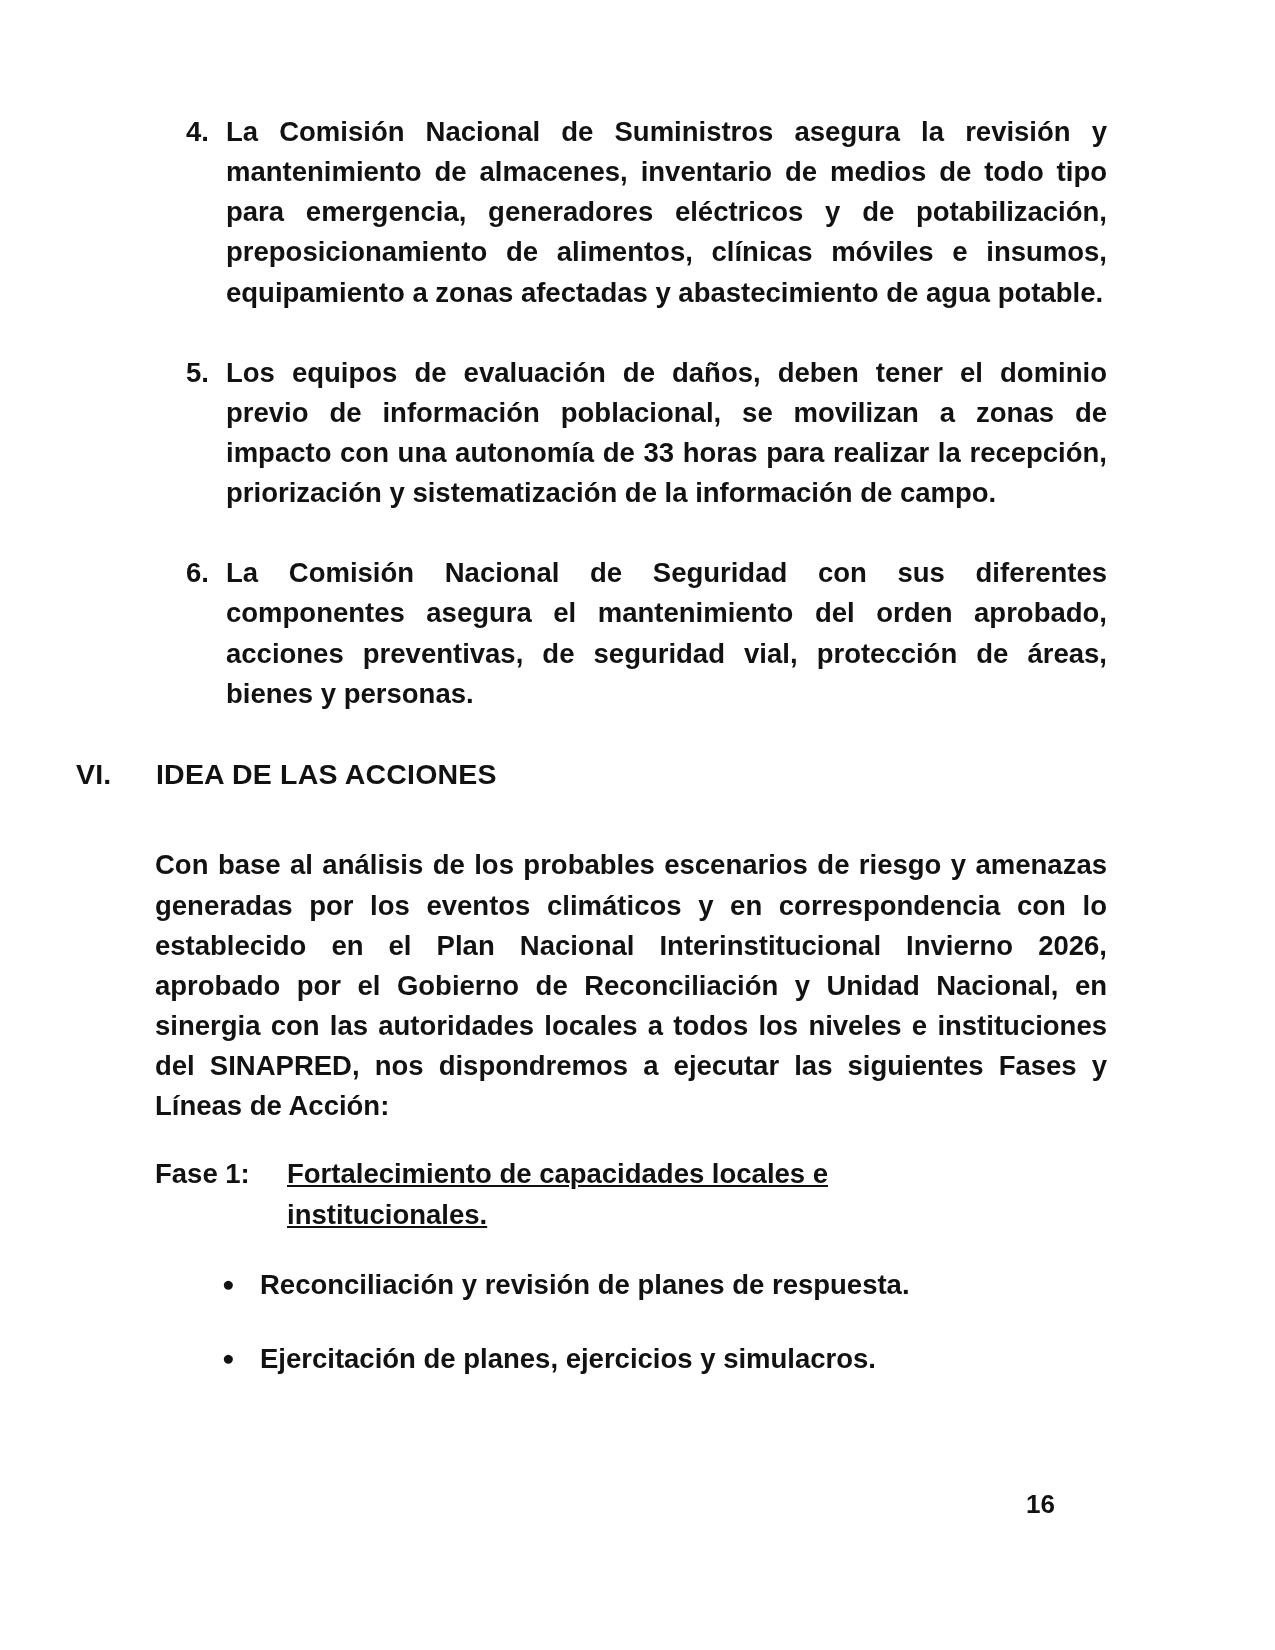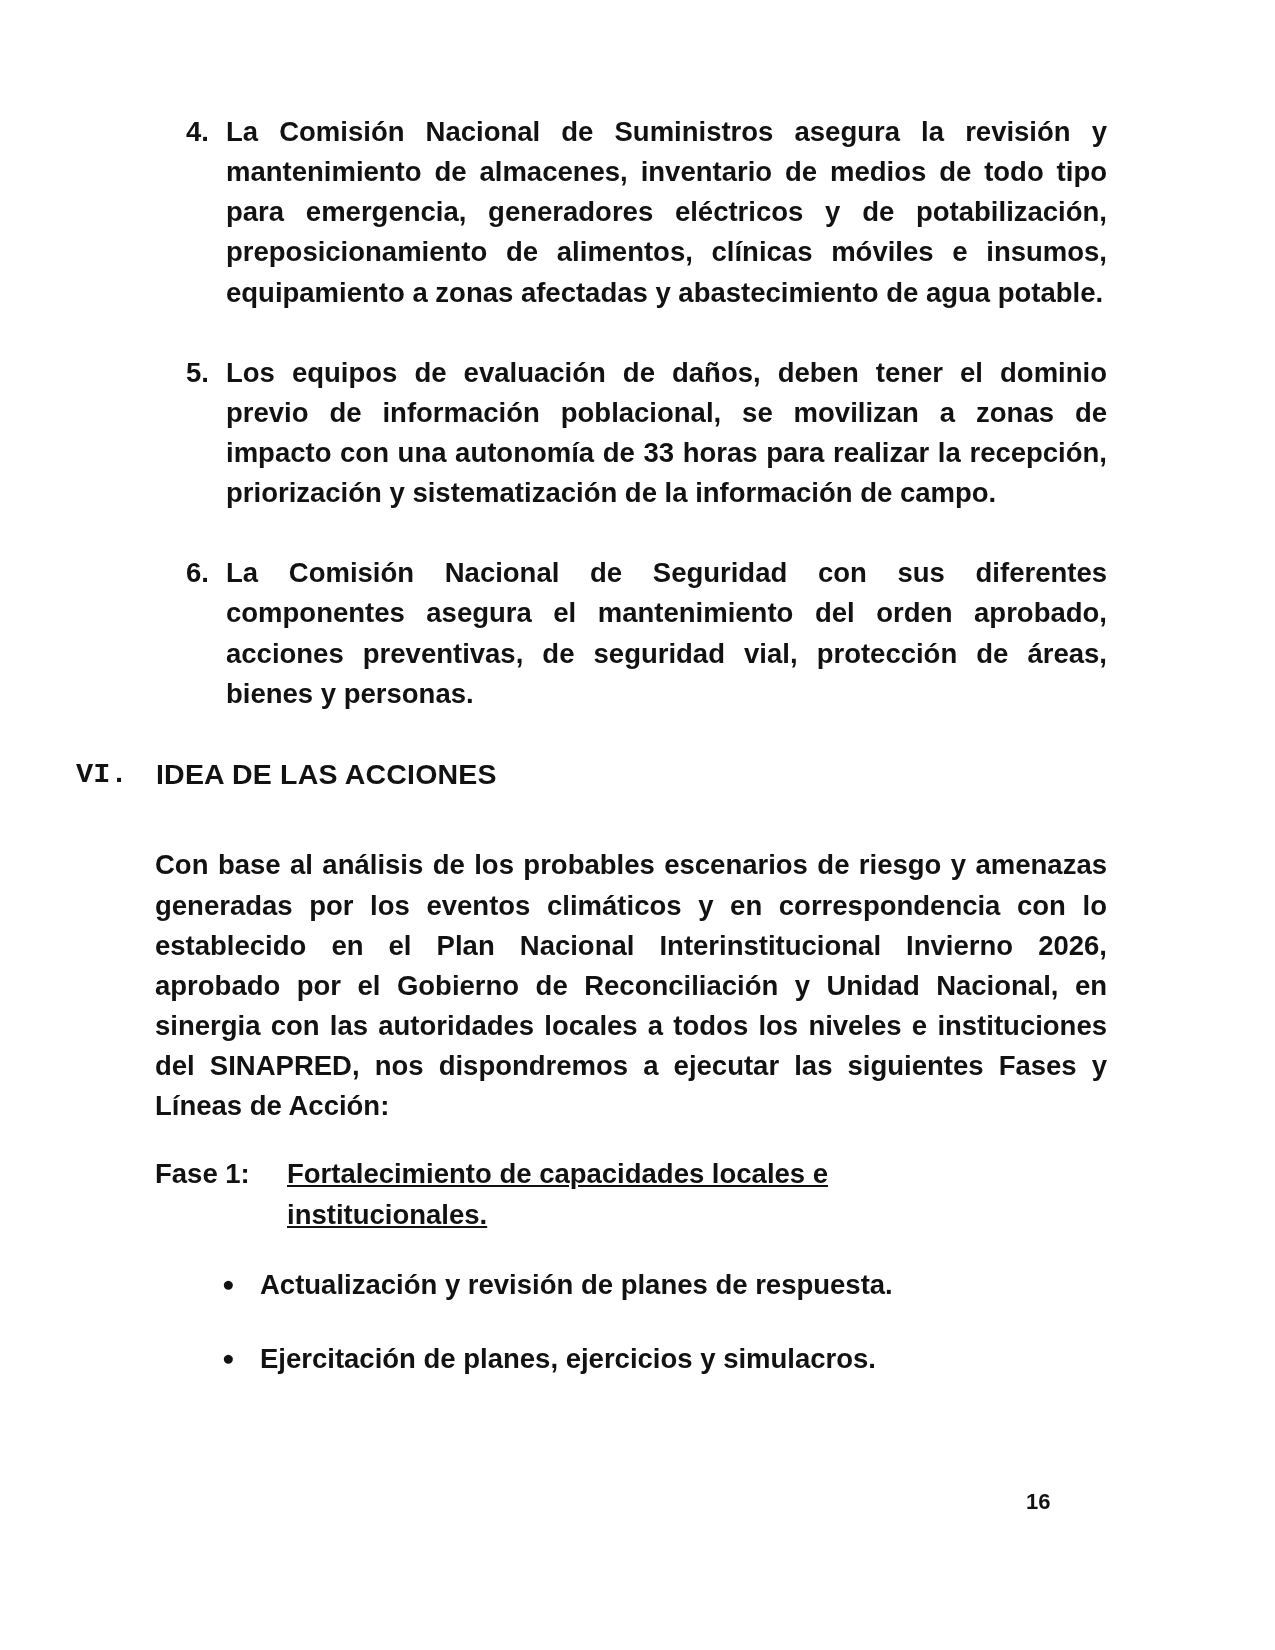--- a/index.html
+++ b/index.html
@@ -25,21 +25,21 @@
     }
     .num-item .num { flex: 0 0 40px; }
     .num-item .txt { flex: 1; text-align: justify; }
 
     .section-heading {
       display: flex;
       margin: 30px 0 0 76px;
       font-size: 28.5px;
       letter-spacing: 0.2px;
     }
-    .section-heading .numeral { flex: 0 0 80px; font-family: Liberation Mono, monospace; }
+    .section-heading .numeral { flex: 0 0 80px; }
 
     .paragraph {
       margin: 50px 168px 0 155px;
       text-align: justify;
     }
 
     .fase {
       display: flex;
       margin: 28px 100px 12px 155px;
     }
@@ -57,21 +57,21 @@
       font-size: 21px;
       position: relative;
       top: -3px;
     }
     .bullet-item .btxt { flex: 1; }
 
     .page-number {
       position: absolute;
       top: 1486px;
       left: 1026px;
-      font-size: 22px;
+      font-size: 26px;
     }
   </style>
 </head>
 <body>
 
 <div class="page">
   <div class="content">
 
     <div class="num-item">
       <span class="num">4.</span>
@@ -96,21 +96,21 @@
     <div class="paragraph">Con base al análisis de los probables escenarios de riesgo y amenazas generadas por los eventos climáticos y en correspondencia con lo establecido en el Plan Nacional Interinstitucional Invierno 2026, aprobado por el Gobierno de Reconciliación y Unidad Nacional, en sinergia con las autoridades locales a todos los niveles e instituciones del SINAPRED, nos dispondremos a ejecutar las siguientes Fases y Líneas de Acción:</div>
 
     <div class="fase">
       <span class="fase-label">Fase 1:</span>
       <span class="fase-txt">Fortalecimiento de capacidades locales e institucionales.</span>
     </div>
 
     <div class="bullets">
       <div class="bullet-item">
         <span class="dot">●</span>
-        <span class="btxt">Actualización y revisión de planes de respuesta.</span>
+        <span class="btxt">Reconciliación y revisión de planes de respuesta.</span>
       </div>
       <div class="bullet-item">
         <span class="dot">●</span>
         <span class="btxt">Ejercitación de planes, ejercicios y simulacros.</span>
       </div>
     </div>
 
   </div>
 
   <div class="page-number">16</div>

